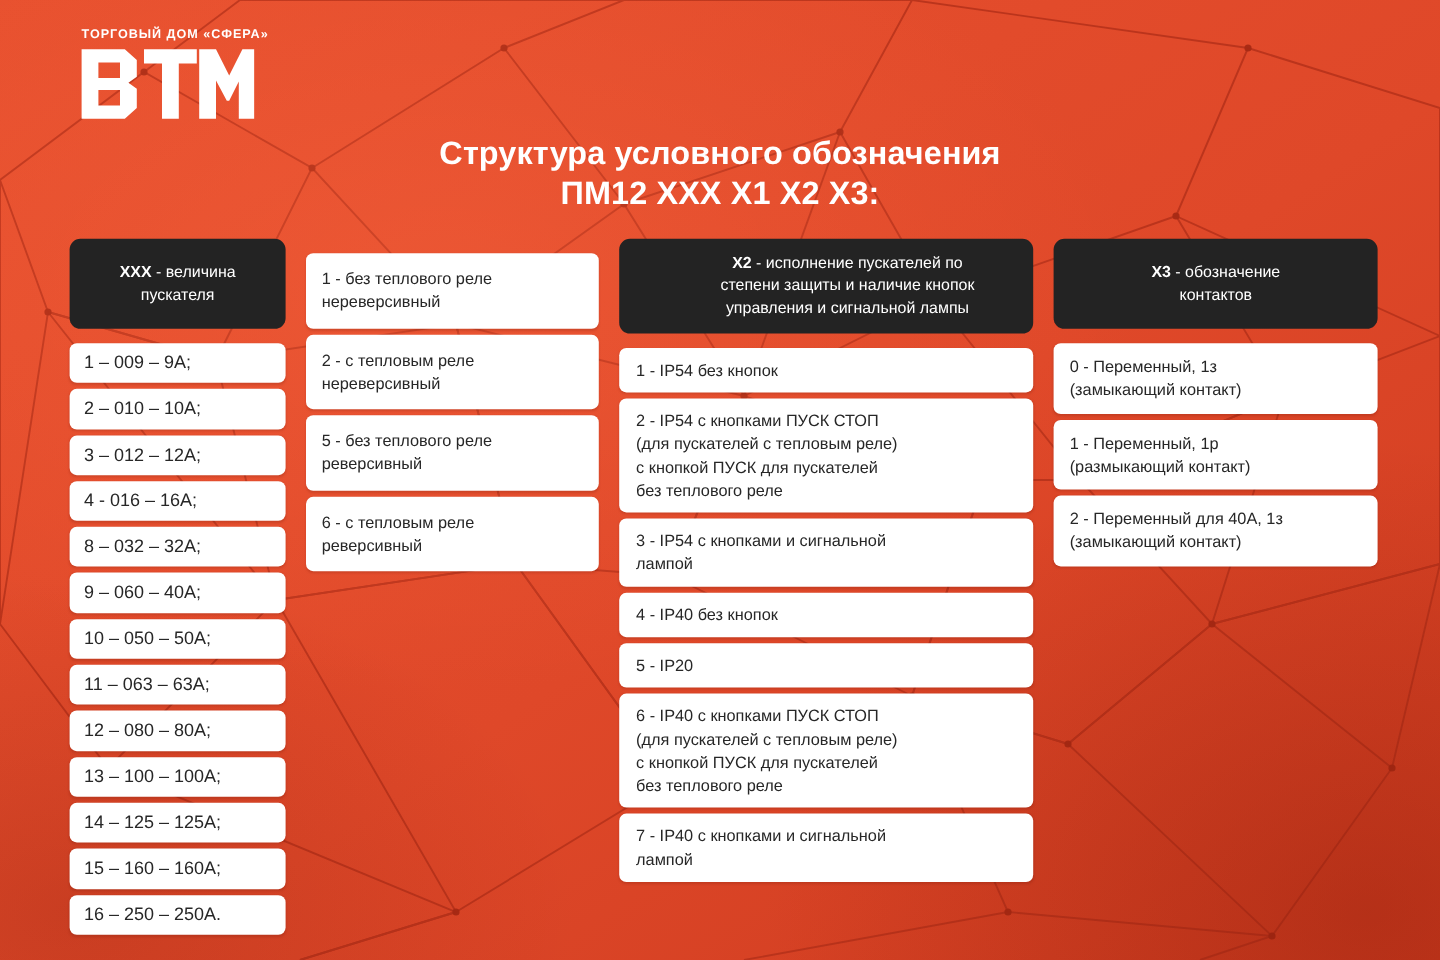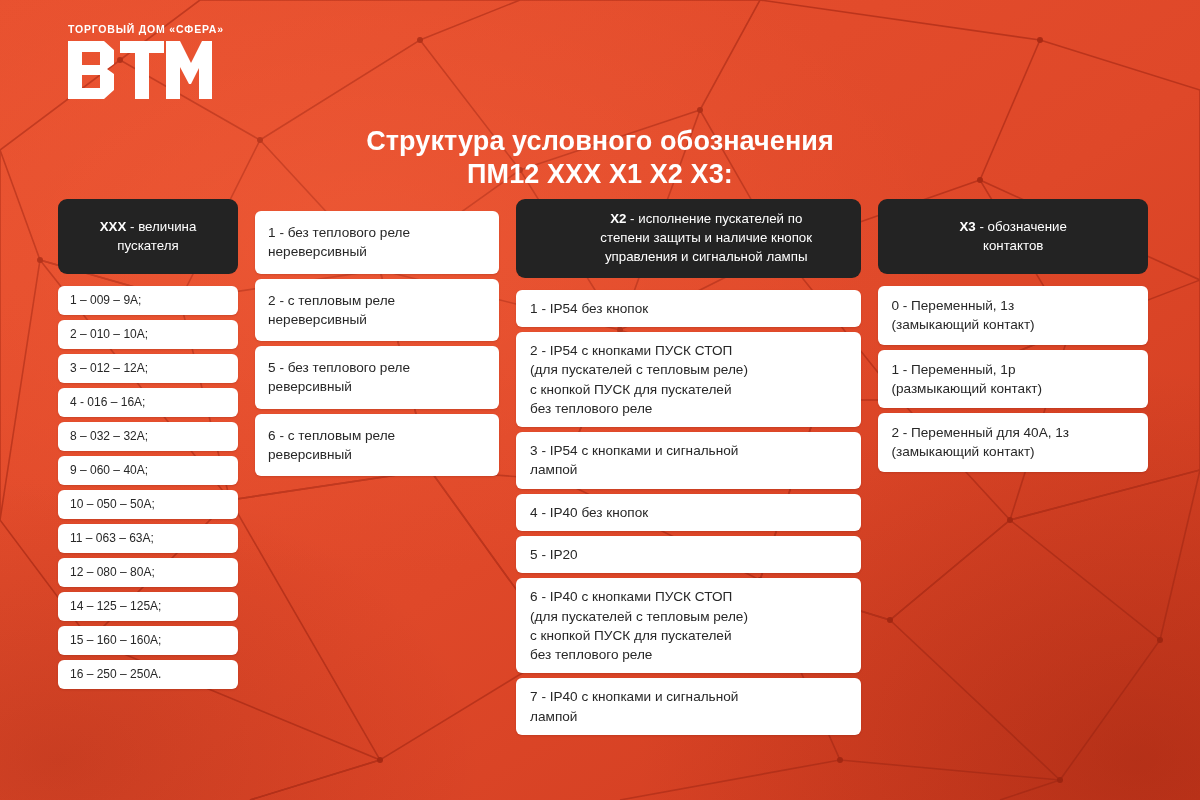--- a/index.html
+++ b/index.html
@@ -65,21 +65,21 @@
   }
   #brand-mark {
     display: block;
     margin-top: 4px;
   }
 
   
   #page-title {
     position: absolute;
     left: 250px;
-    top: 125px;
+    top: 112px;
     width: 700px;
     text-align: center;
     color: #FFFFFF;
     font-size: 27px;
     font-weight: bold;
     line-height: 1.22;
     letter-spacing: 0.1px;
   }
   #page-title .line2 { display: block; }
 
@@ -125,21 +125,21 @@
   .card {
     background: #FFFFFF;
     color: #272727;
     border-radius: 6px;
     padding: 7px 12px;
     font-size: 13.6px;
     line-height: 1.42;
     white-space: pre-line;
     box-shadow: 0 1px 2px rgba(90,15,0,0.18);
   }
-  .col-0 .card { padding: 6px 12px; font-size: 12px; }
+  .col-0 .card { padding: 6px 12px; font-size: 15px; }
   .col-1 .card { padding: 12px 13px; }
   .col-2 .card { padding: 9px 14px; }
   .col-3 .card { padding: 10px 13px; }
 </style>
 </head>
 <body>
 
 <svg id="bg-texture" viewBox="0 0 1200 800" preserveAspectRatio="none" aria-hidden="true">
   <defs>
     <linearGradient id="bgGrad" x1="0" y1="0" x2="1" y2="1">
@@ -241,20 +241,21 @@
       <div class="cards">
         <div class="card">1 – 009 – 9A;</div>
         <div class="card">2 – 010 – 10A;</div>
         <div class="card">3 – 012 – 12A;</div>
         <div class="card">4 - 016 – 16A;</div>
         <div class="card">8 – 032 – 32A;</div>
         <div class="card">9 – 060 – 40A;</div>
         <div class="card">10 – 050 – 50A;</div>
         <div class="card">11 – 063 – 63A;</div>
         <div class="card">12 – 080 – 80A;</div>
+        <div class="card">13 – 100 – 100A;</div>
         <div class="card">14 – 125 – 125A;</div>
         <div class="card">15 – 160 – 160A;</div>
         <div class="card">16 – 250 – 250A.</div>
       </div>
     </div>
 
     <div class="column col-1">
       <div class="cards">
         <div class="card">1 - без теплового реле
 нереверсивный</div>

